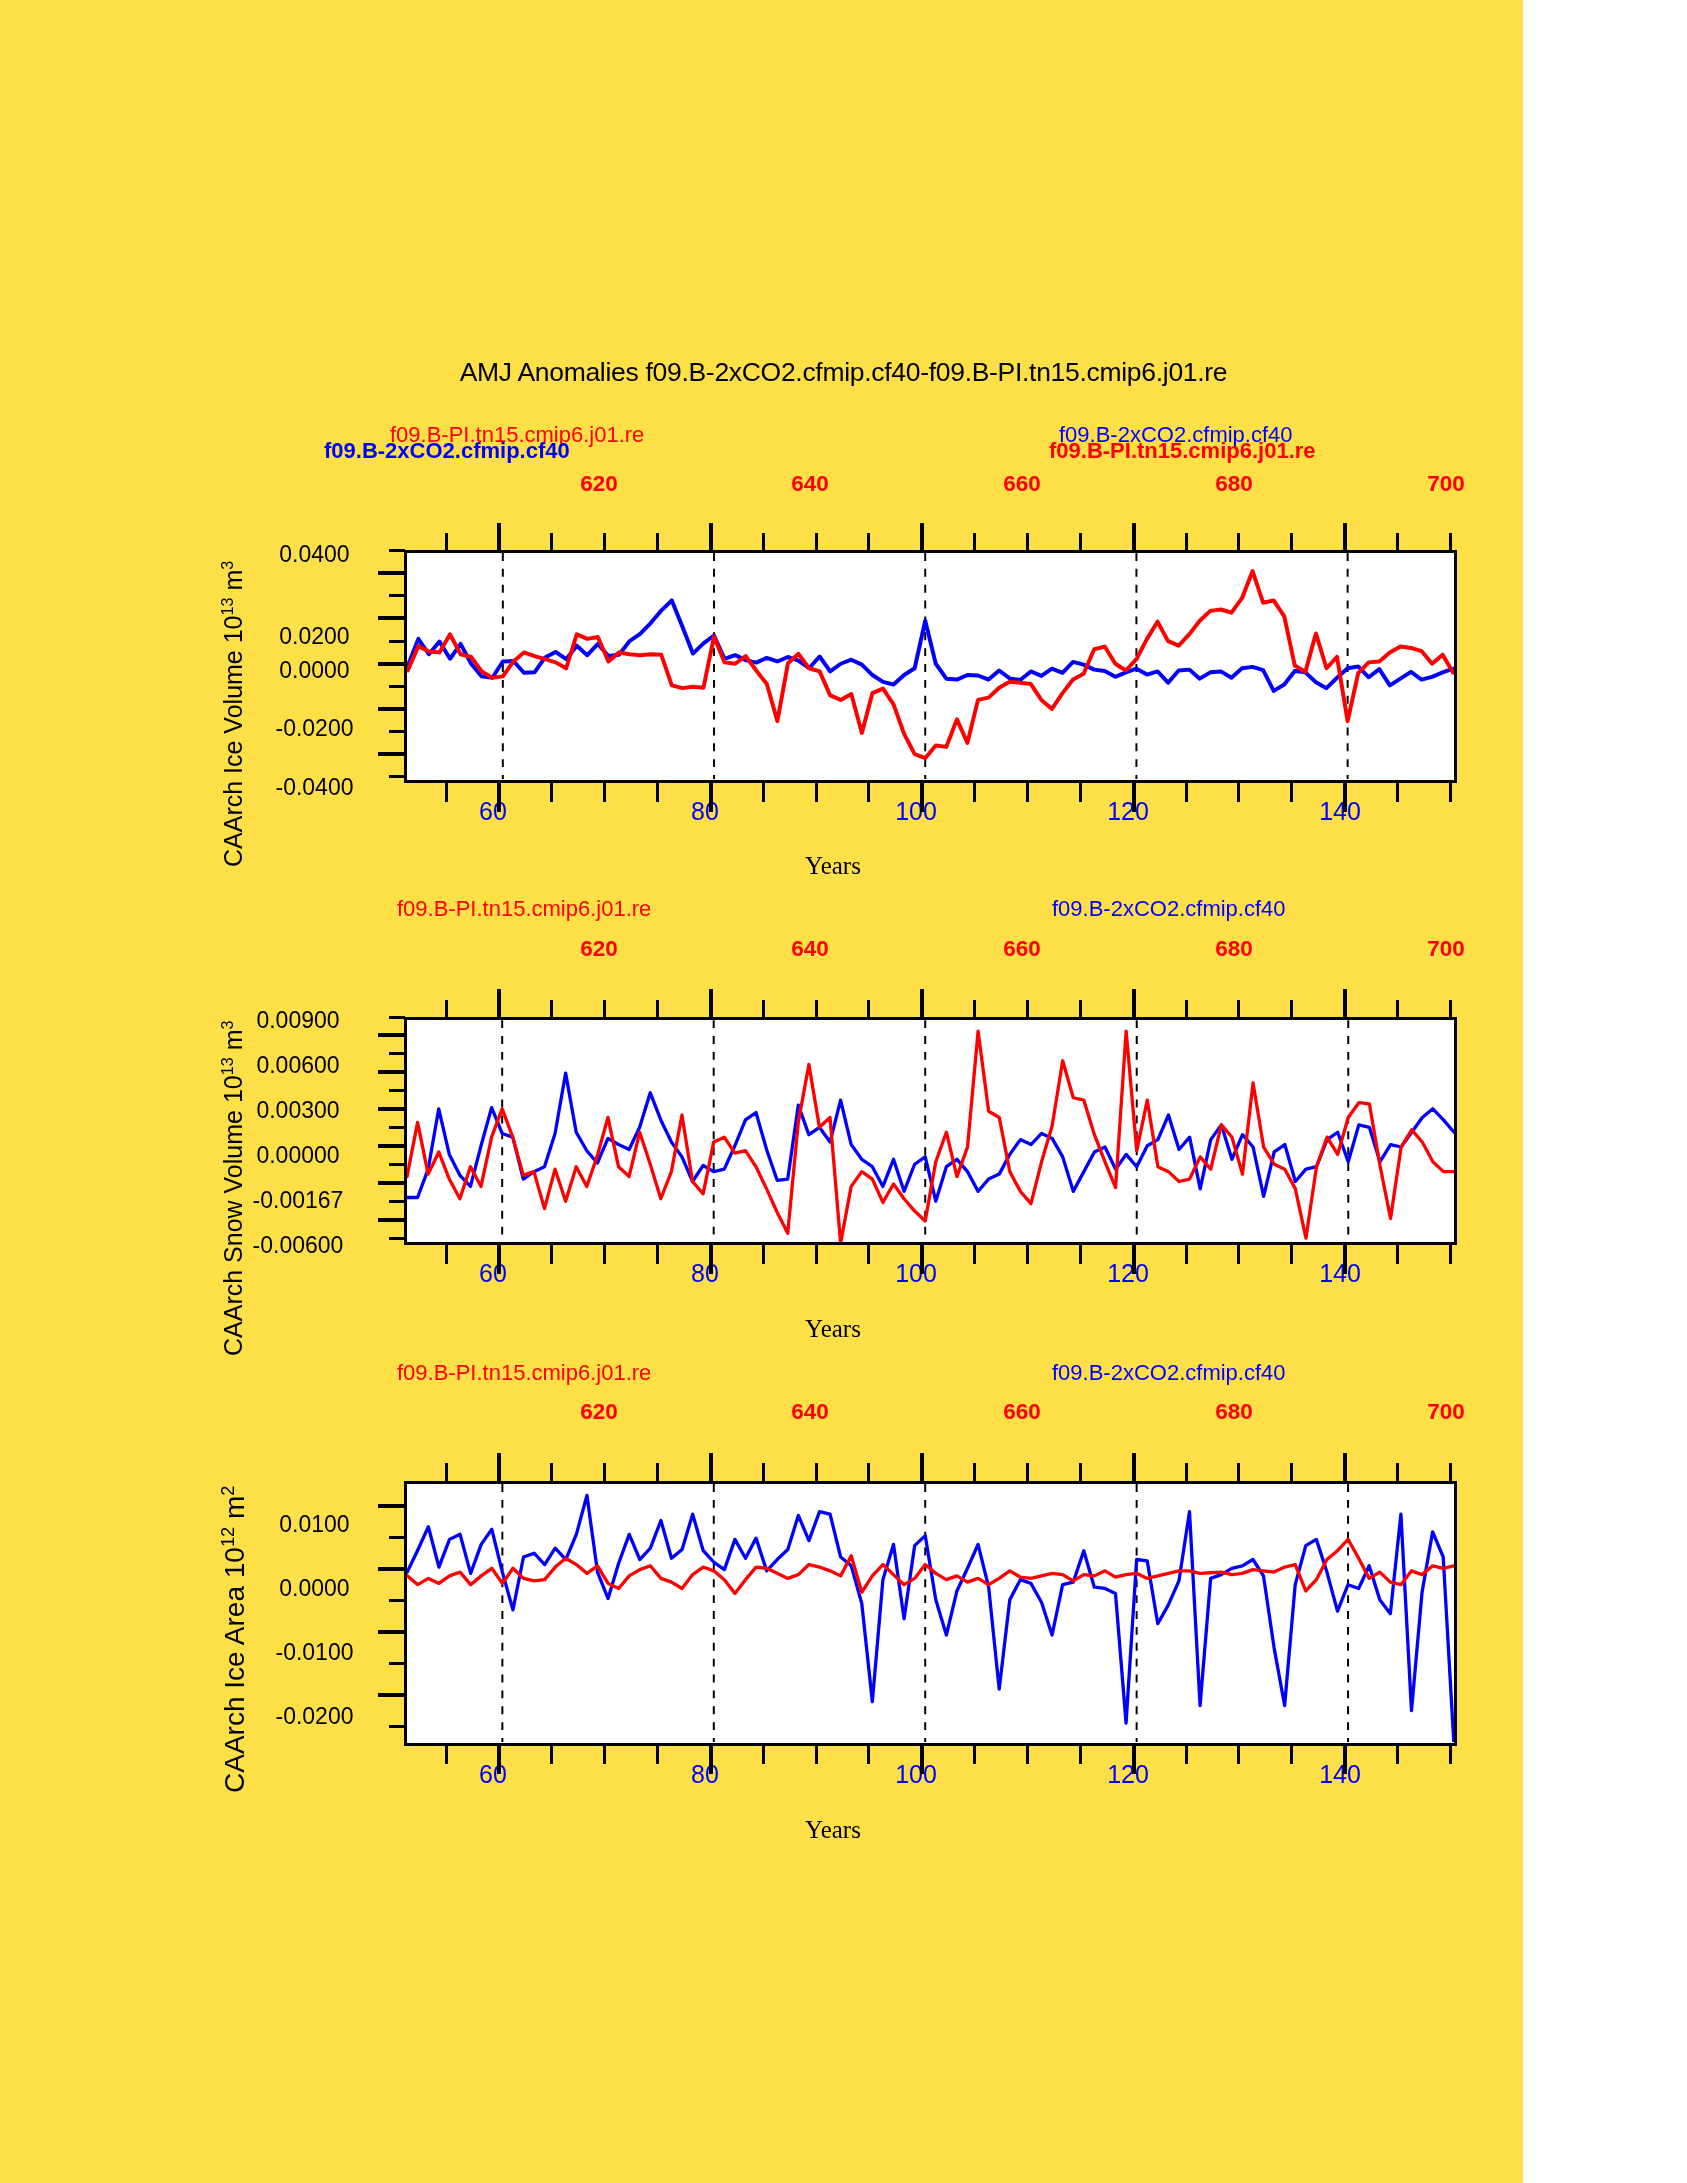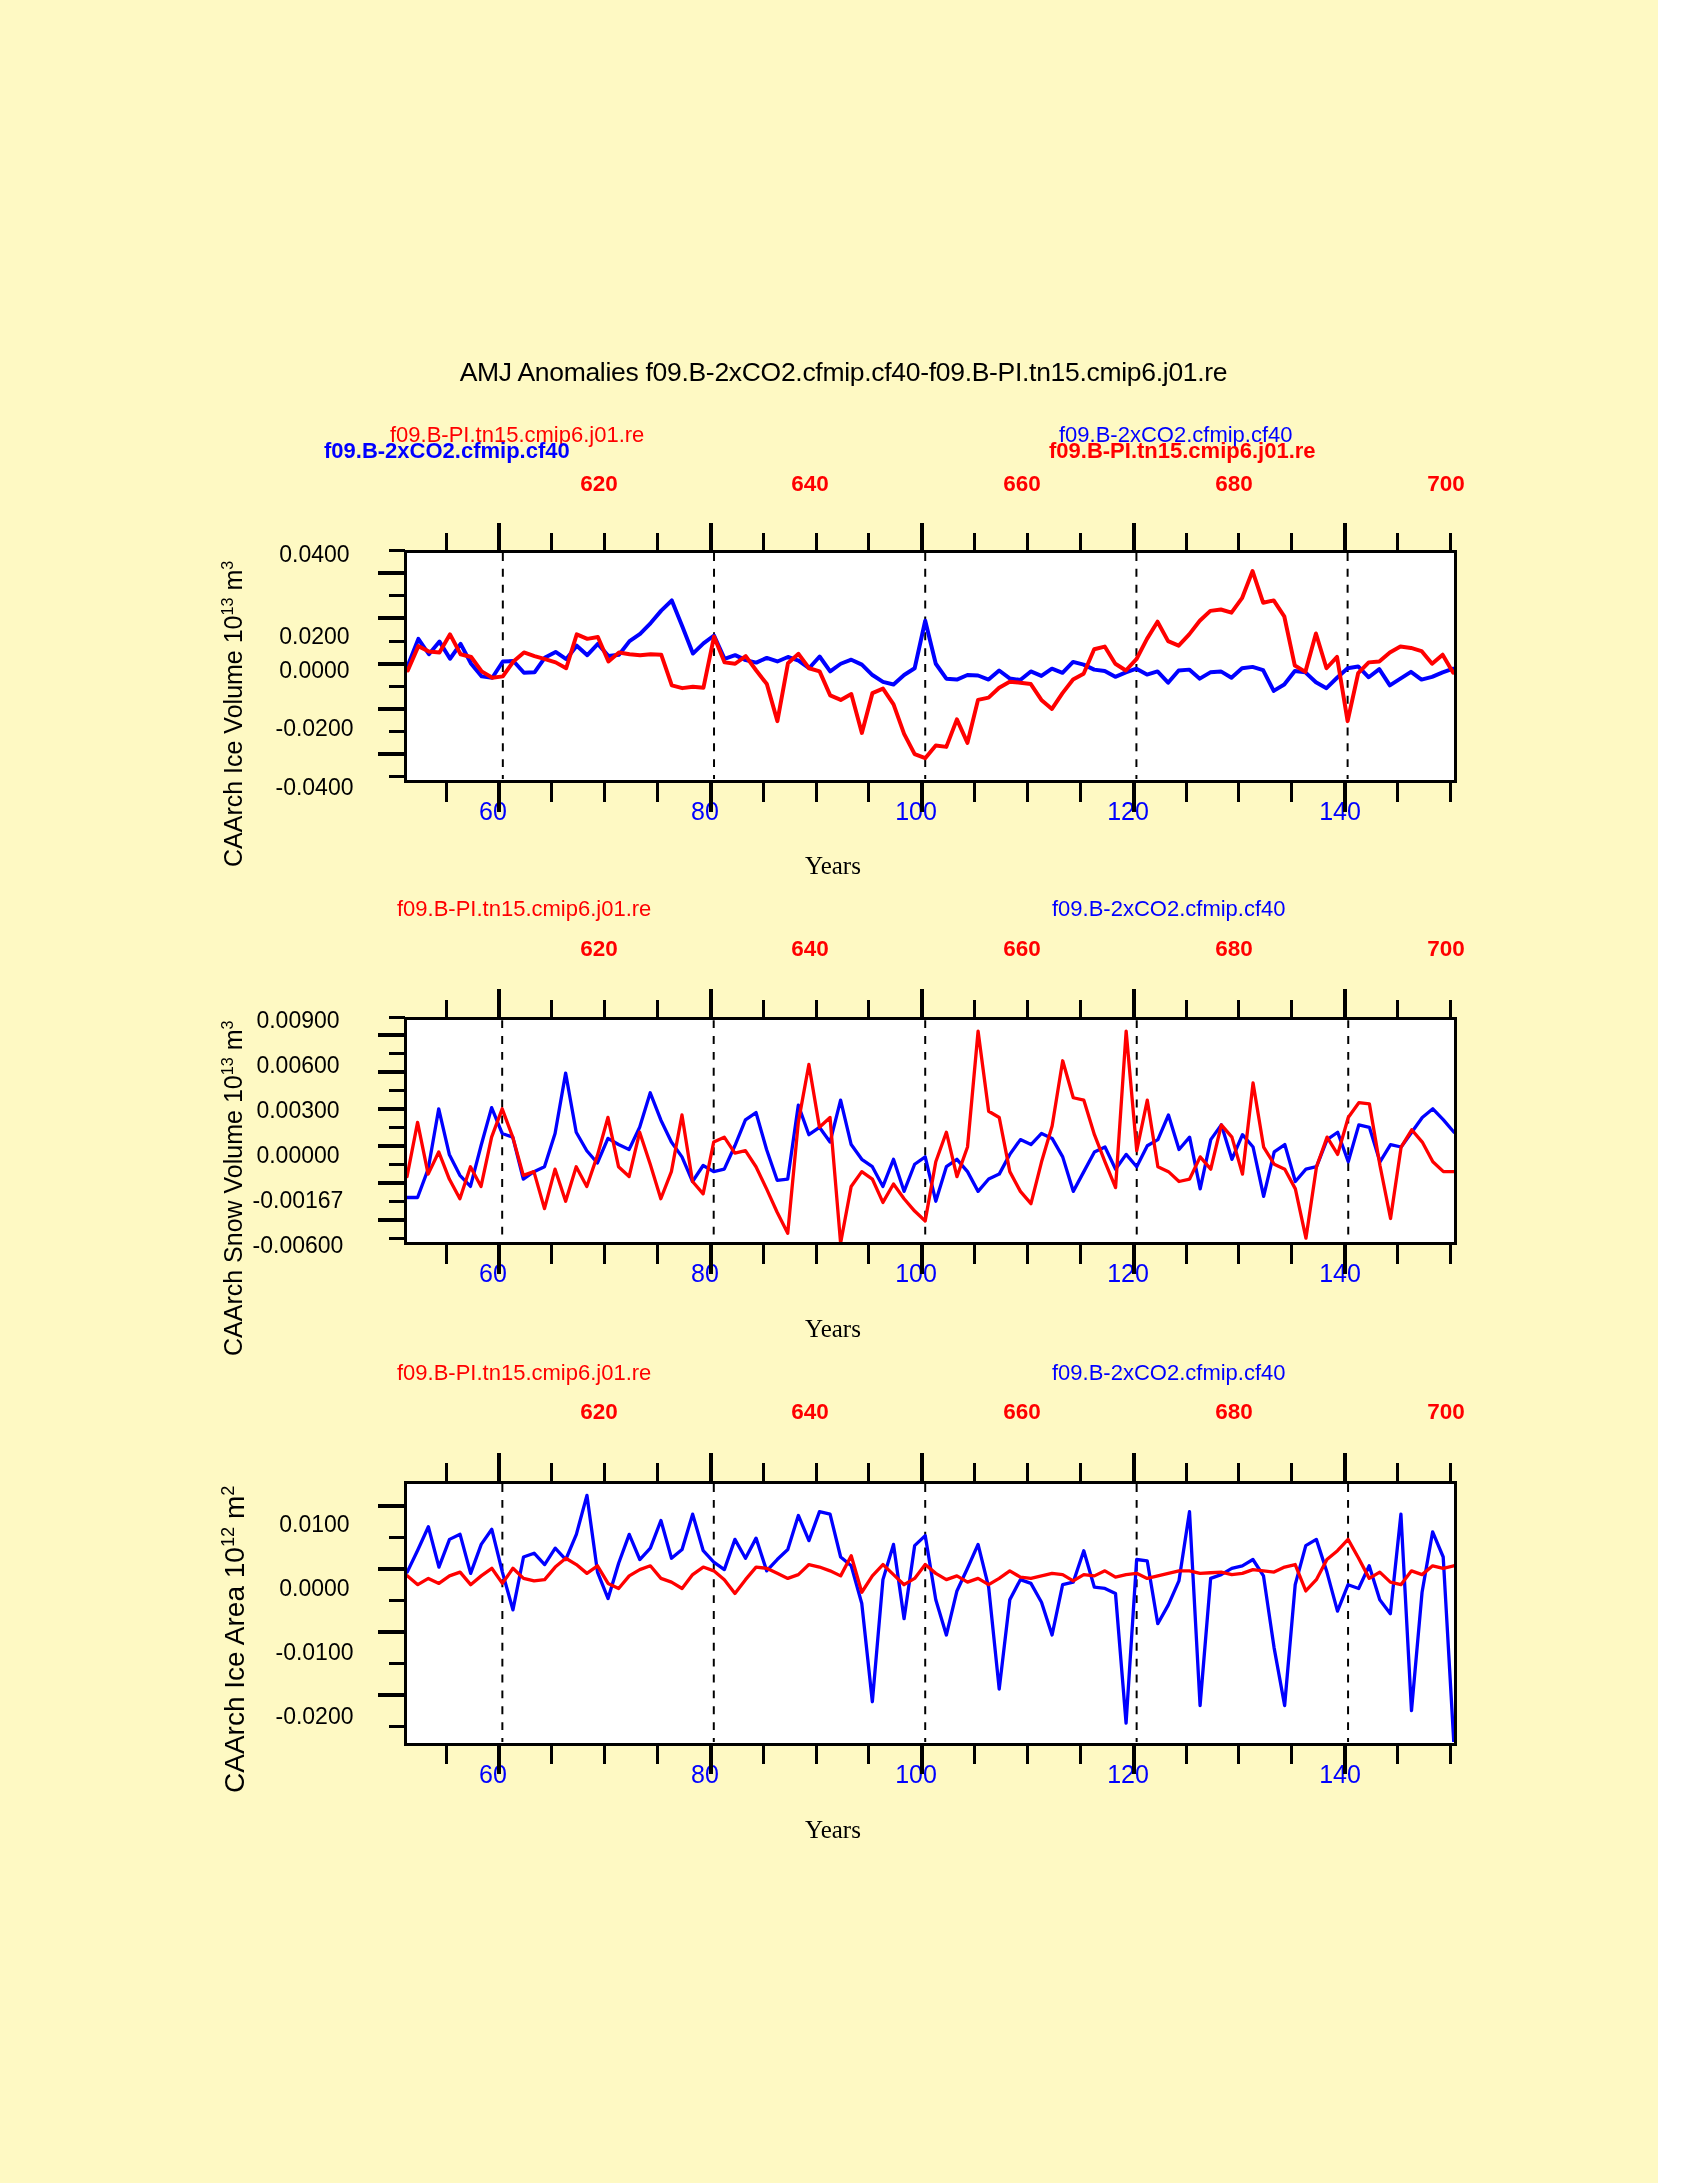--- a/index.html
+++ b/index.html
@@ -1,17 +1,17 @@
 <!DOCTYPE html>
 <html style="font-size:10.6px"><head>
 <meta charset="utf-8">
 <style>
   html,body{margin:0;padding:0;background:#ffffff;}
   body{width:1687px;height:2183px;font-family:"Liberation Sans",sans-serif;position:relative;overflow:hidden;}
-  .page{position:absolute;left:0;top:0;width:1658px;height:2183px;background:#fef9c3;}
+  .page{position:absolute;left:0;top:0;width:1523px;height:2183px;background:#fde047;}
 
   .title{
     position:absolute; left:0; top:357px; width:1687px;
     text-align:center; font-size:26.5px; color:#000;
     font-family:"Liberation Sans",sans-serif; letter-spacing:-0.3px;
   }
 
   .panel{position:absolute;}
 
   .plotbox{

